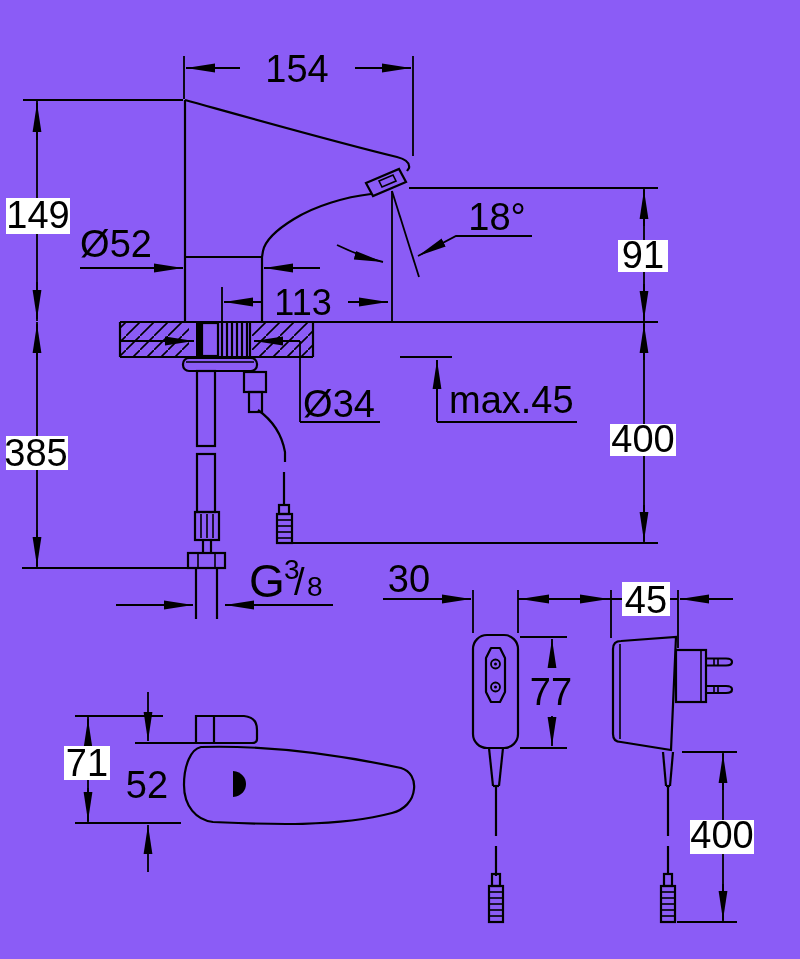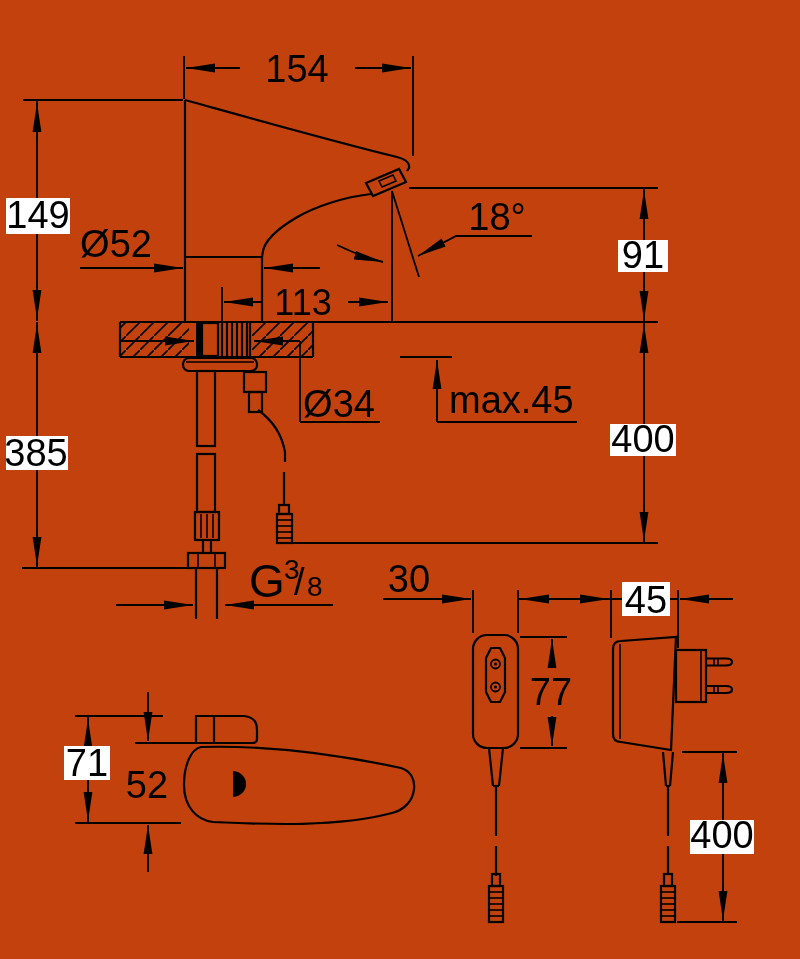--- a/index.html
+++ b/index.html
@@ -1,16 +1,16 @@
 <!DOCTYPE html>
 <html><head>
 <meta charset="utf-8">
 <style>
   html,body{margin:0;padding:0;background:#ffffff;}
-  .page{width:800px;height:959px;background:#c2410c;position:relative;}
+  .page{width:800px;height:959px;background:#8b5cf6;position:relative;}
   svg{display:block;}
   text{font-family:"Liberation Sans",sans-serif;fill:#000;}
   .dim{font-size:38px;}
   .dim-sm{font-size:36px;}
   .g-main{font-size:46px;}
   .g-sup{font-size:28px;}
   .g-slash{font-size:38px;}
   .ln{stroke:#000;fill:none;}
   .w2{stroke-width:2.2;}
   .w1{stroke-width:1.8;}

